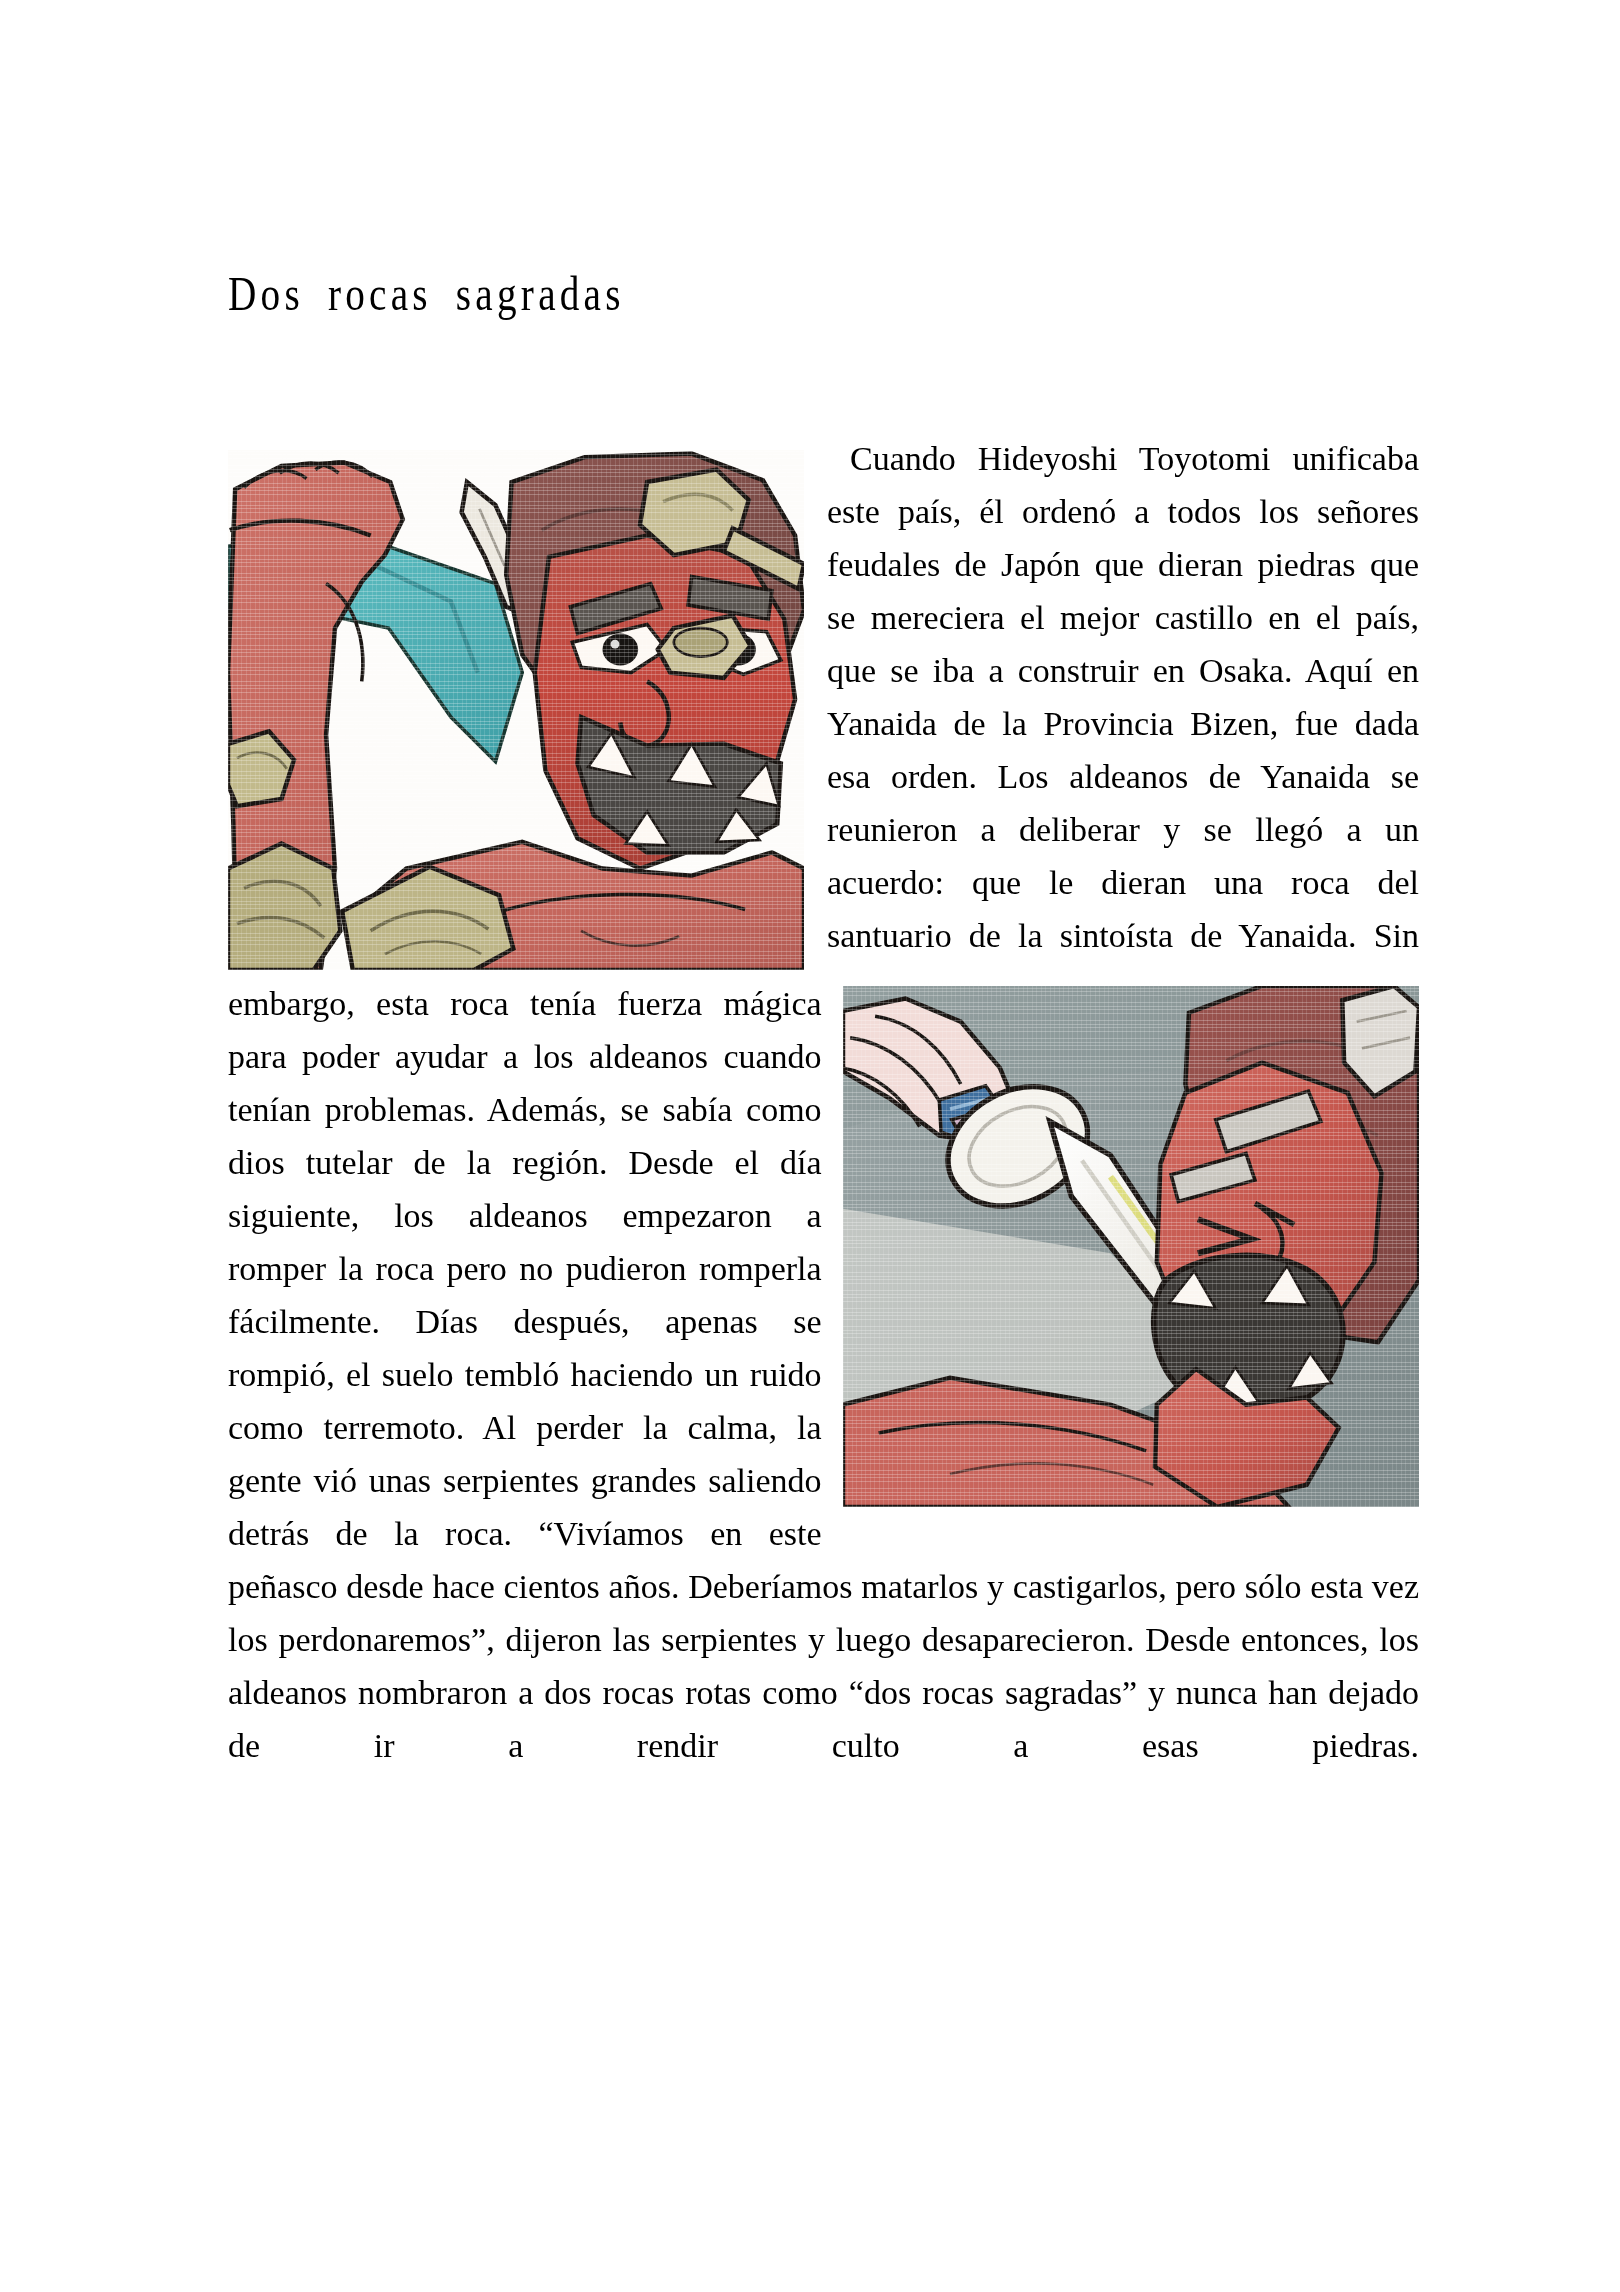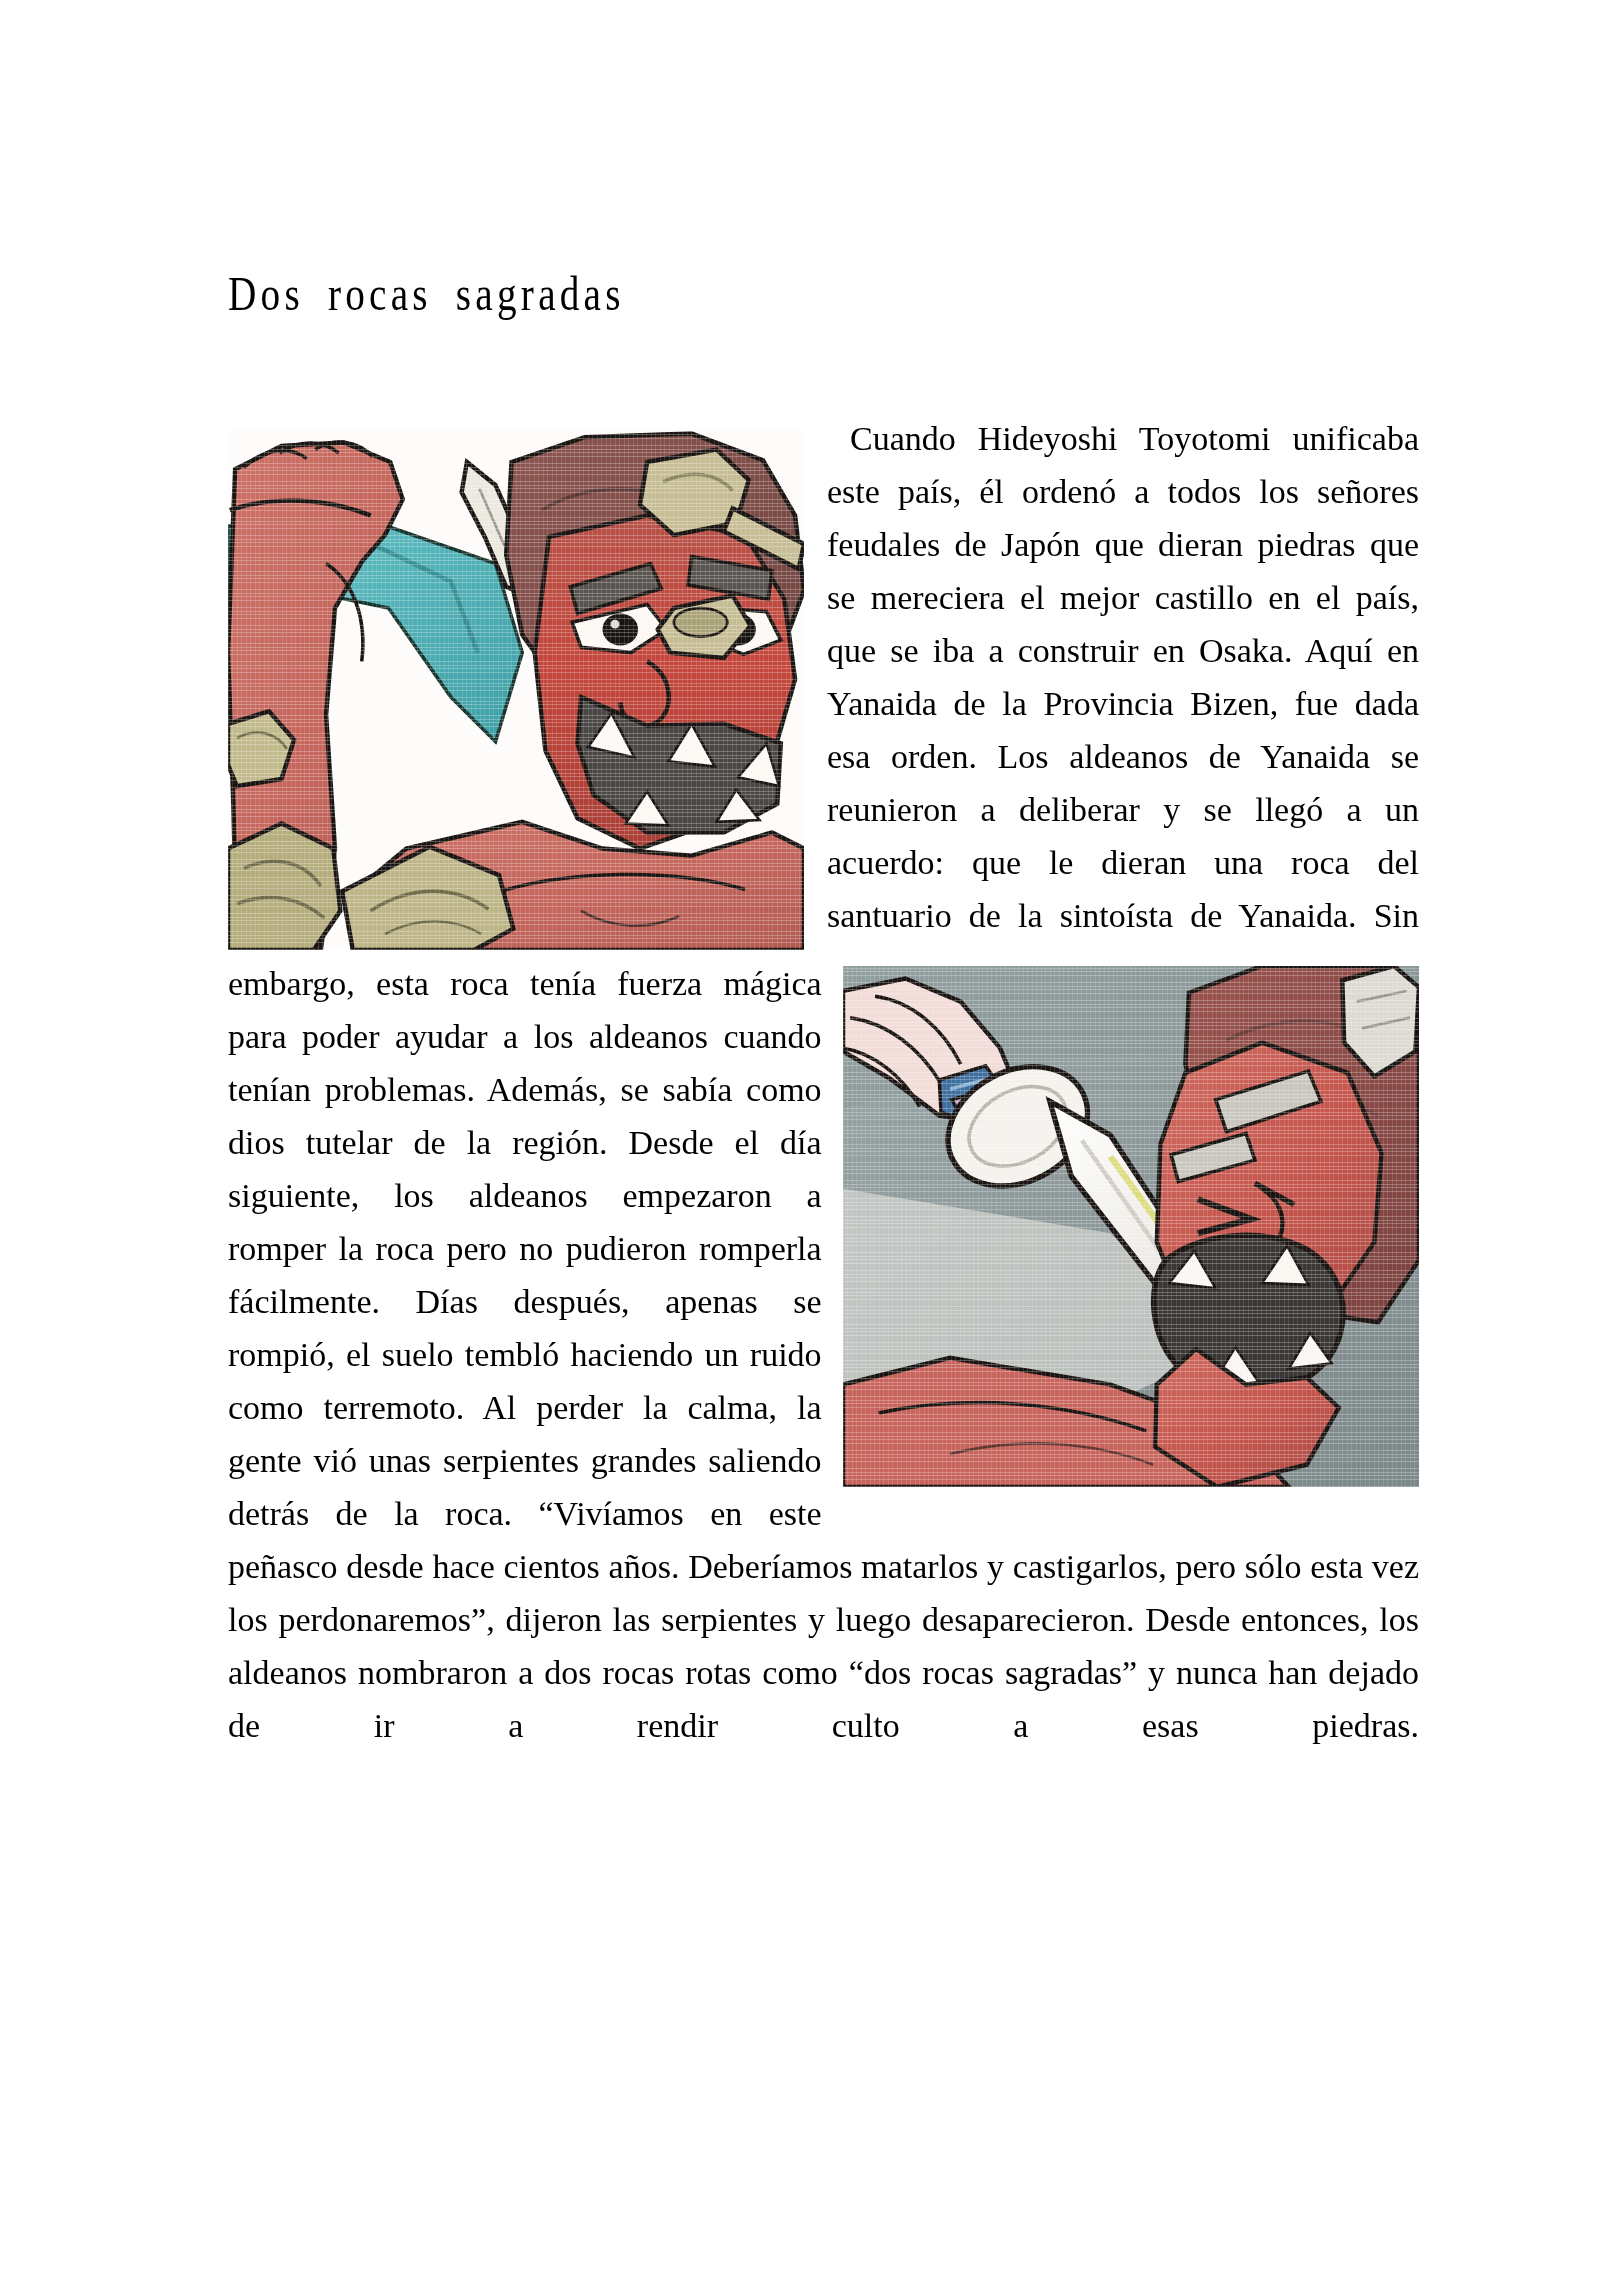--- a/index.html
+++ b/index.html
@@ -31,21 +31,21 @@
     color: #000000;
     white-space: nowrap;
     transform: scaleX(0.80);
     transform-origin: left top;
   }
 
   
   .body-block {
     position: absolute;
     left: 228px;
-    top: 412px;
+    top: 432px;
     width: 1191px;
     font-size: 34px;
     line-height: 53px;
     text-align: justify;
     text-justify: inter-word;
     color: #000000;
   }
   .body-block p {
     margin: 0;
     text-align: justify;

